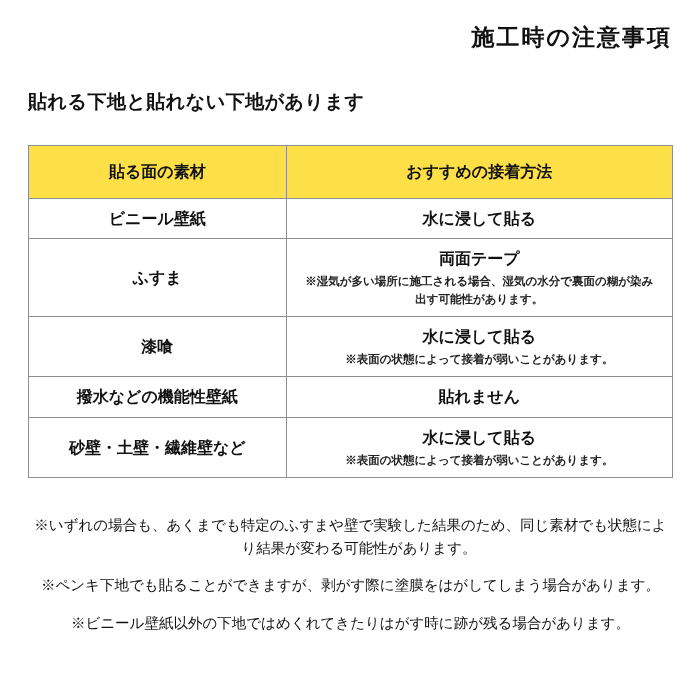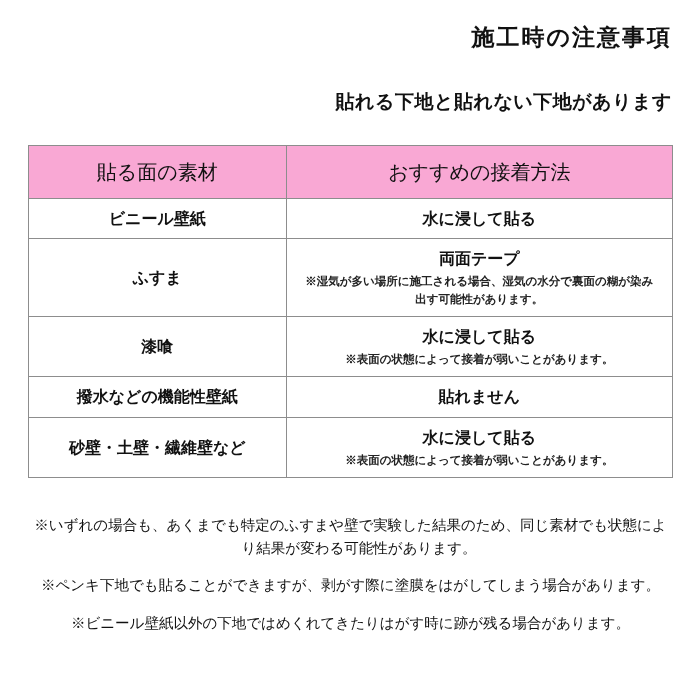--- a/index.html
+++ b/index.html
@@ -23,43 +23,43 @@
   }
   .title {
     text-align: right;
     font-size: 23px;
     font-weight: bold;
     letter-spacing: 2px;
     margin: 6px 0 0 0;
     color: #111;
   }
   .subtitle {
-    text-align: right;
+    text-align: left;
     font-size: 19px;
     font-weight: bold;
     letter-spacing: 0.5px;
     margin: 36px 0 0 0;
     color: #111;
   }
   table.notes-table {
     width: 645px;
     margin: 30px auto 0 auto;
     border-collapse: collapse;
     table-layout: fixed;
   }
   table.notes-table th,
   table.notes-table td {
     border: 1px solid #8d8d8d;
     text-align: center;
     vertical-align: middle;
   }
   table.notes-table th {
-    background: #f9a8d4;
-    font-size: 20px;
-    font-weight: normal;
+    background: #fde047;
+    font-size: 16px;
+    font-weight: bold;
     height: 50px;
     color: #111;
   }
   table.notes-table td {
     padding: 8px 14px;
     color: #111;
     margin-top: 36px;
   }
   .col-material { width: 40%; }
   .col-method { width: 60%; }

